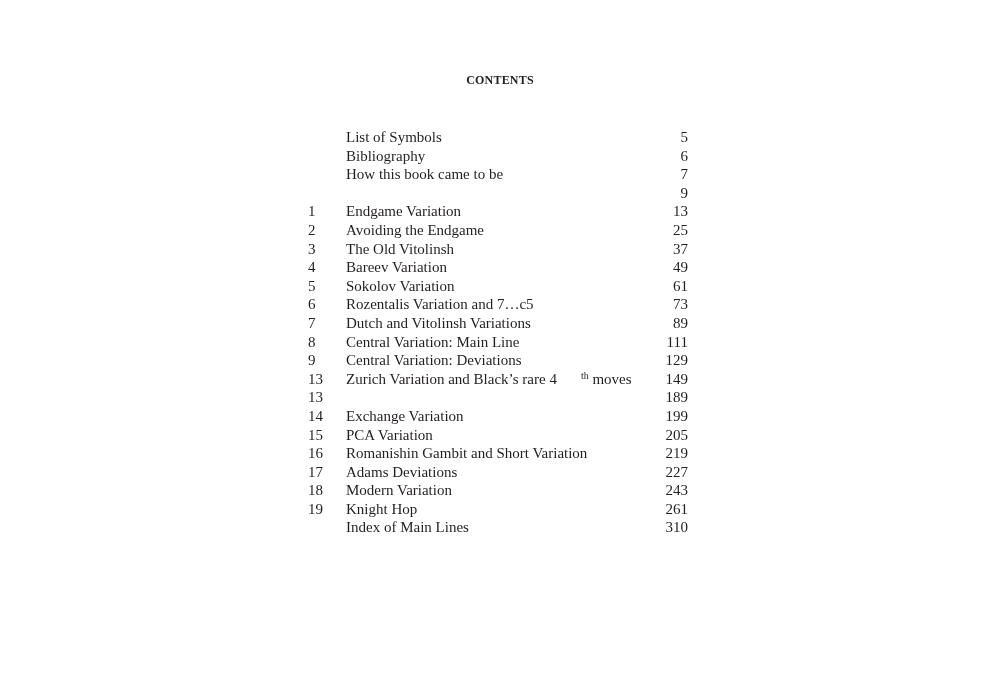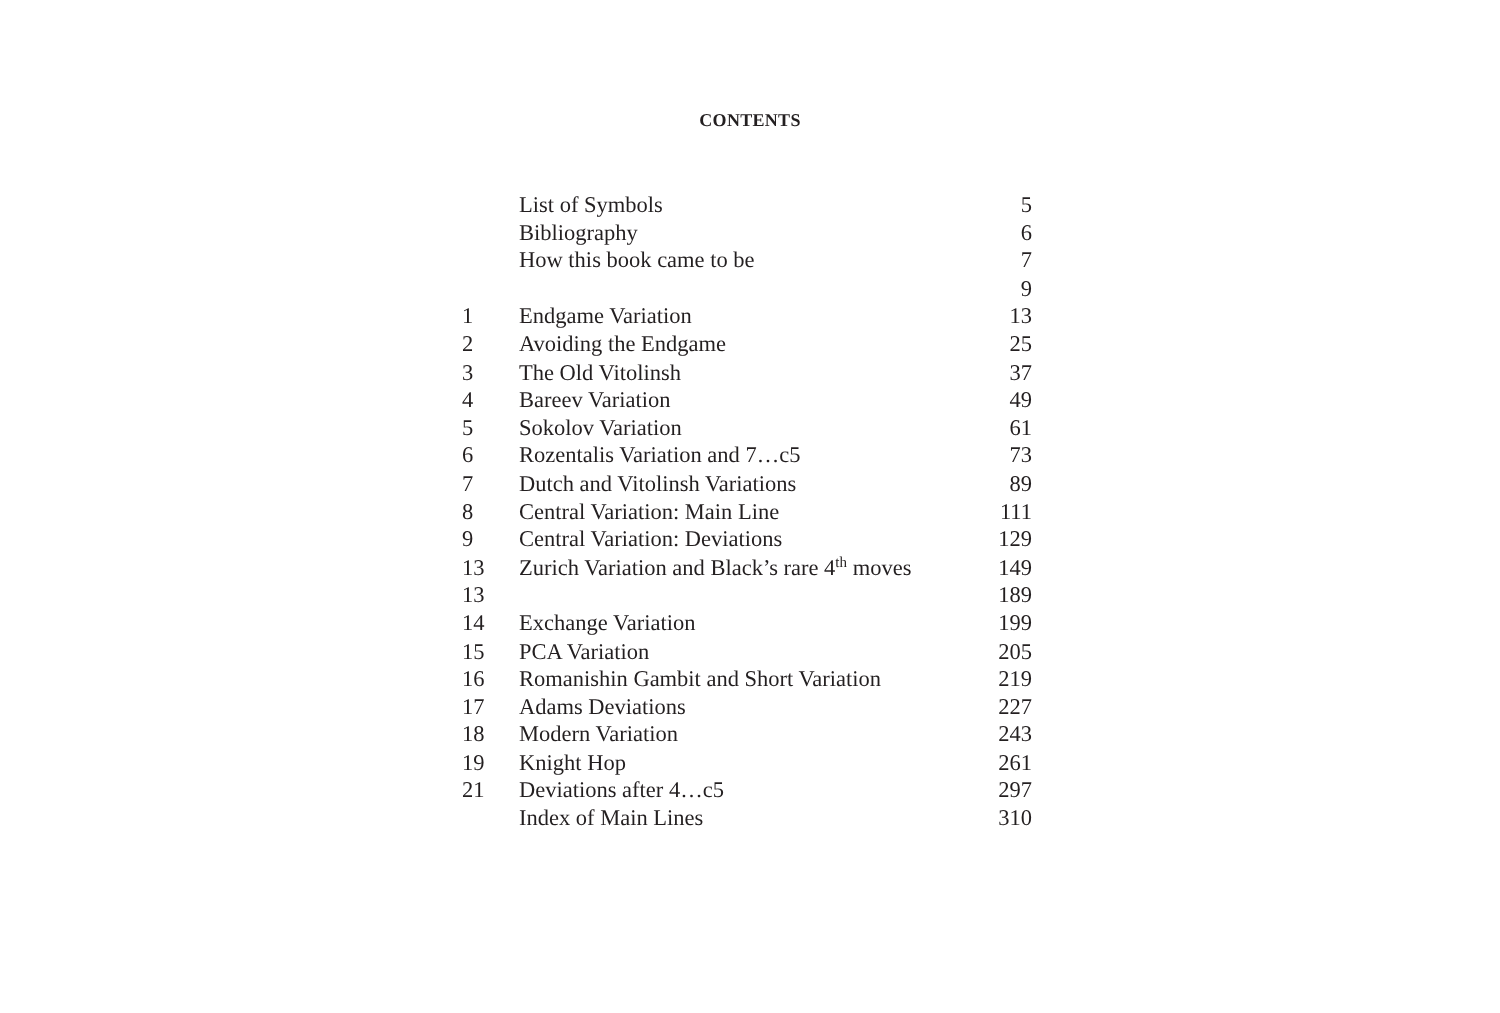--- a/index.html
+++ b/index.html
@@ -57,20 +57,21 @@
   }
   .toc-page {
     position: absolute;
     right: 2px;
     text-align: right;
   }
   sup {
     font-size: 10px;
     vertical-align: 5px;
     line-height: 0;
+    margin-left: 24px;
   }
 </style>
 </head>
 <body>
 
 <div class="page">
   <div class="title">CONTENTS</div>
 
   <div class="toc">
     <div class="toc-row">
@@ -170,23 +171,18 @@
       <span class="toc-num">18</span>
       <span class="toc-title">Modern Variation</span>
       <span class="toc-page">243</span>
     </div>
     <div class="toc-row">
       <span class="toc-num">19</span>
       <span class="toc-title">Knight Hop</span>
       <span class="toc-page">261</span>
     </div>
     <div class="toc-row">
-      <span class="toc-num">21</span>
-      <span class="toc-title">Deviations after 4…c5</span>
-      <span class="toc-page">297</span>
-    </div>
-    <div class="toc-row">
       <span class="toc-num"></span>
       <span class="toc-title">Index of Main Lines</span>
       <span class="toc-page">310</span>
     </div>
   </div>
 </div>
 
 </body></html>

